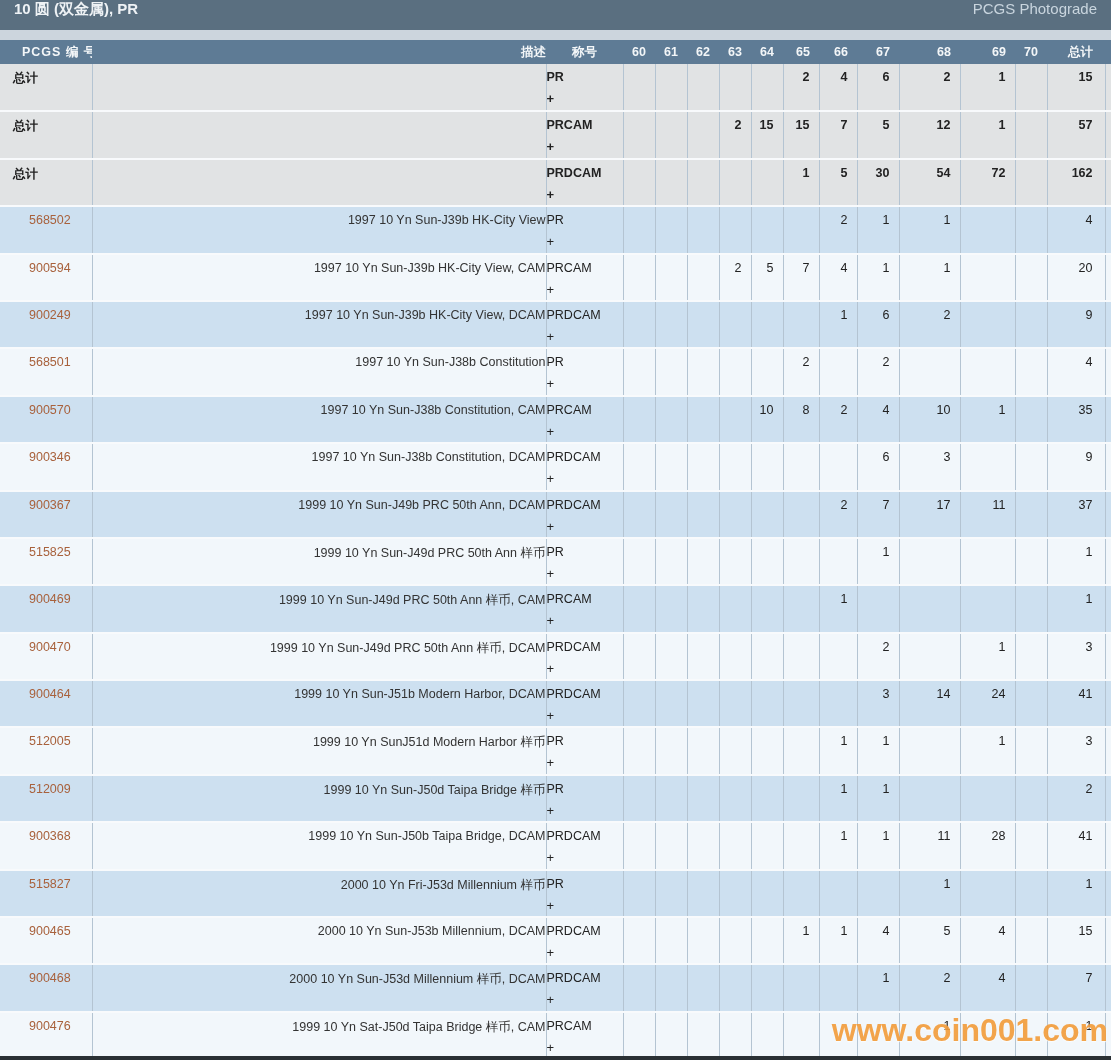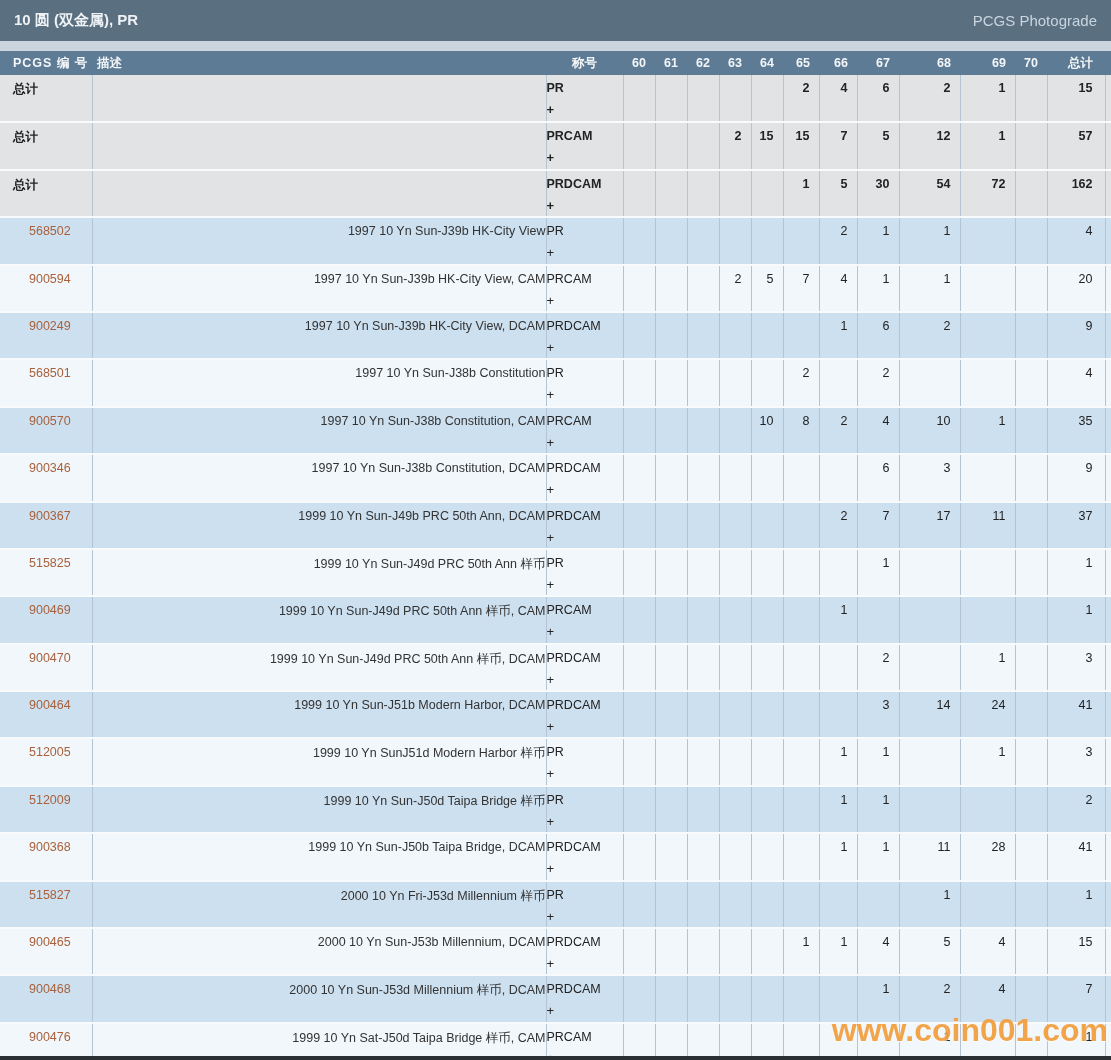--- a/index.html
+++ b/index.html
@@ -5,29 +5,29 @@
   :root{
     --title-bar-bg:#5a6f80; --header-bg:#5e7b95; --gap-bg:#ccd5dd;
     --title-color:#eef2f5; --photograde-color:#c9d5de; --header-text:#f3f6f8;
     --total-row-bg:#e1e3e4; --row-blue-bg:#cde0f0; --row-white-bg:#f2f7fb;
     --grid-line:#b4c4d2; --row-sep:#f8fafc; --link-color:#a8613c;
     --text-color:#222222; --watermark-color:#f29d3d; --bottom-strip:#2a3034;
   }
   *{margin:0;padding:0;box-sizing:border-box;}
   html,body{width:1111px;height:1060px;overflow:hidden;}
   body{position:relative;font-family:"Liberation Sans",sans-serif;background:var(--row-white-bg,#f2f7fb);}
-  .topbar{height:41px;background:var(--title-bar-bg,#5a6f80);display:flex;justify-content:space-between;align-items:center;padding:0 14px;}
+  .topbar{height:30px;background:var(--title-bar-bg,#5a6f80);display:flex;justify-content:space-between;align-items:flex-start;padding:0 14px;}
   .topbar .title{color:var(--title-color,#eef2f5);font-weight:bold;font-size:15px;}
   .topbar .photograde{color:var(--photograde-color,#c9d5de);font-size:15px;cursor:pointer;}
   .gap{height:10px;background:var(--gap-bg,#ccd5dd);}
   table{border-collapse:collapse;table-layout:fixed;width:1111px;}
   thead th{background:var(--header-bg,#5e7b95);color:var(--header-text,#f3f6f8);
     font-size:12.5px;font-weight:bold;height:24px;padding:0;white-space:nowrap;overflow:hidden;}
-  thead th.h-pcgs{text-align:left;padding-left:13px;letter-spacing:1px;}
-  thead th.h-desc{text-align:left;padding-left:5px;}
+  thead th.h-pcgs{text-align:left;padding-left:22px;letter-spacing:1px;}
+  thead th.h-desc{text-align:right;padding-left:5px;}
   thead th.h-desig{text-align:center;}
   thead th.h-grade{text-align:right;padding-right:9px;}
   thead th.h-total{text-align:right;padding-right:12px;}
   tbody tr{height:47.4px;}
   tbody td{vertical-align:top;padding-top:6px;font-size:12.5px;color:var(--text-color,#222);
     border-right:1px solid var(--grid-line,#b4c4d2);border-bottom:2px solid var(--row-sep,#f8fafc);
     white-space:nowrap;overflow:hidden;}
   tr.row-total{background:var(--total-row-bg,#e1e3e4);font-weight:bold;}
   tr.row-blue{background:var(--row-blue-bg,#cde0f0);}
   tr.row-white{background:var(--row-white-bg,#f2f7fb);}

